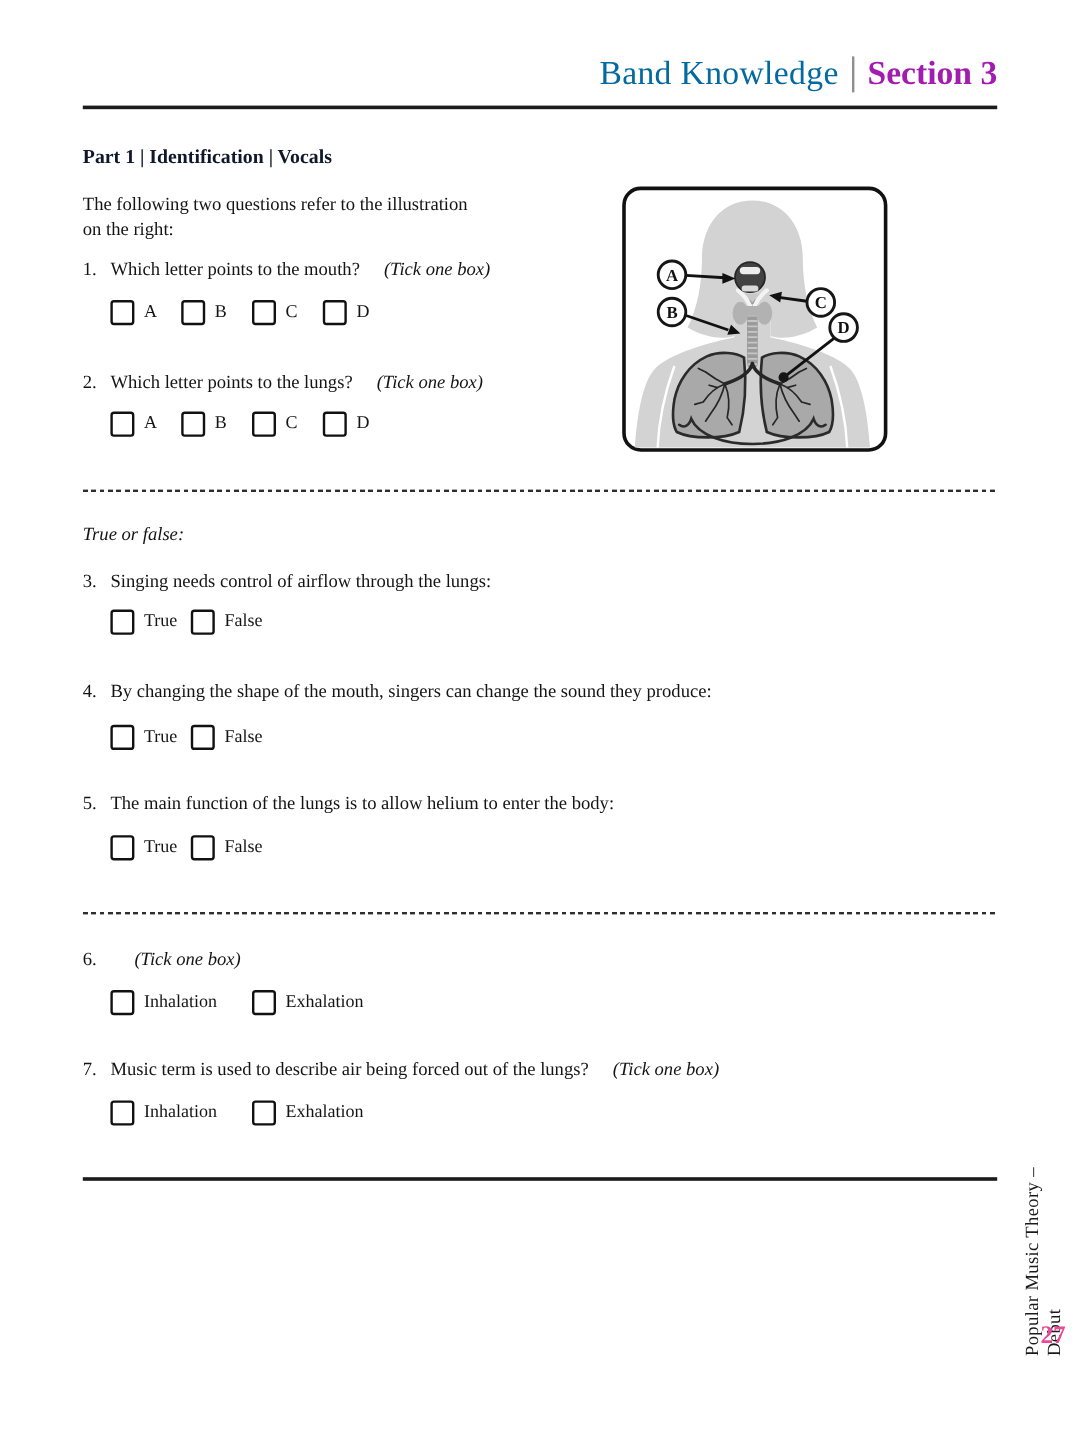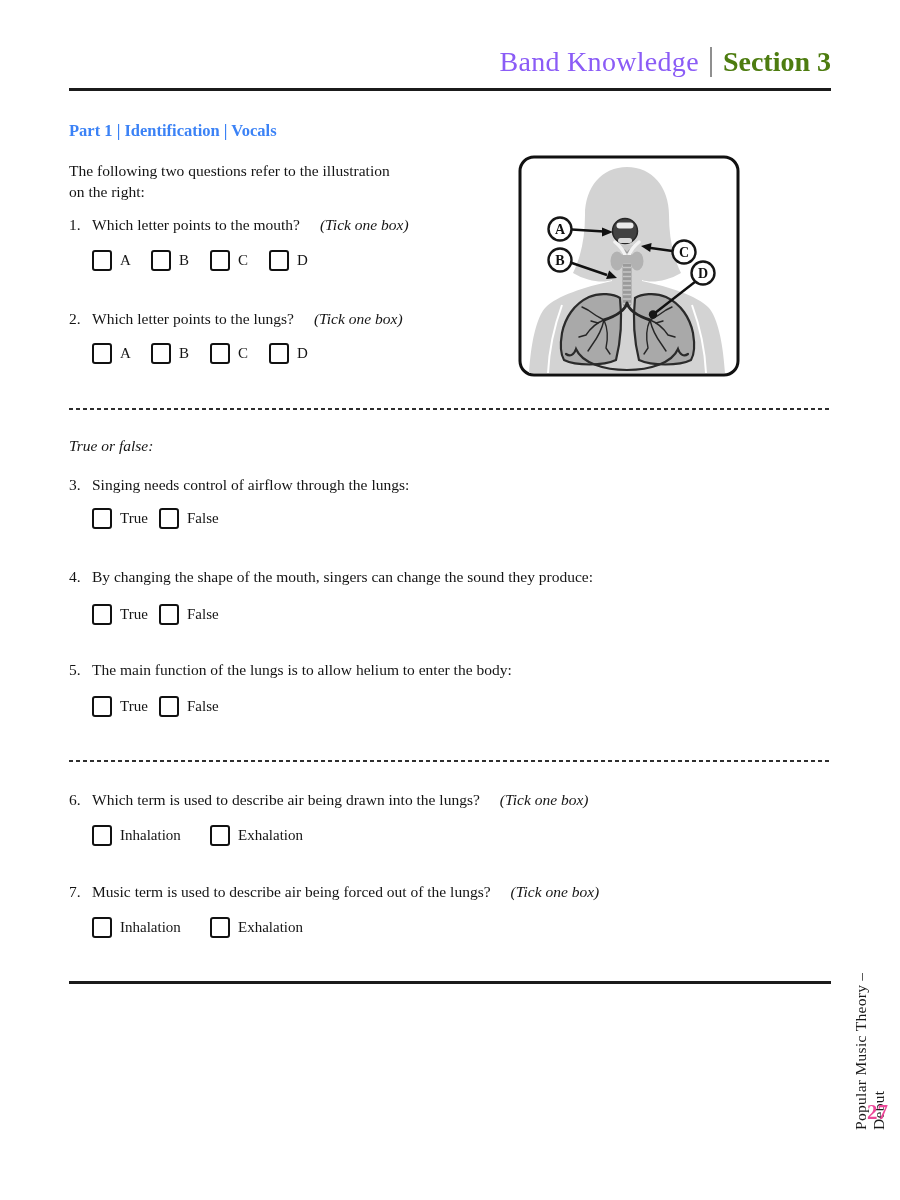--- a/index.html
+++ b/index.html
@@ -5,27 +5,27 @@
   html,body { margin:0; padding:0; background:#ffffff; }
   body {
     width:900px; height:1200px; position:relative; overflow:hidden;
     font-family:"Liberation Serif", serif; color:#141414;
   }
   .abs { position:absolute; }
 
   
   .header { left:69px; top:46px; width:762px; text-align:right; }
   .header-inner { display:inline-flex; align-items:center; gap:11px; }
-  .h-gray { font-size:28px; color:#8b5cf6; letter-spacing:.3px; }
+  .h-gray { font-size:28px; color:#0369a1; letter-spacing:.3px; }
   .h-sep  { width:2px; height:30px; background:#8f8f8f; display:inline-block; }
-  .h-black{ font-size:28px; font-weight:700; color:#4d7c0f; }
+  .h-black{ font-size:28px; font-weight:700; color:#a21caf; }
   .header-rule { left:69px; top:88px; width:762px; height:3px; background:#1b1b1b; }
 
   
-  .part-heading { left:69px; top:121px; font-size:16.5px; font-weight:700; color:#3b82f6; }
+  .part-heading { left:69px; top:121px; font-size:16.5px; font-weight:700; color:#0f172a; }
 
   
   .intro { left:69px; top:160px; font-size:15.5px; line-height:21px; }
 
   
   .q { left:69px; font-size:15.5px; white-space:nowrap; display:flex; }
   .qnum { display:inline-block; width:23px; flex:0 0 23px; }
   .qhint { font-style:italic; margin-left:20px; }
 
   
@@ -246,21 +246,20 @@
   <span class="opt">
       <span class="cb"></span>
       <span class="lbl">False</span>
     </span>
 </div>
 
 <div class="abs dashed" style="top:760px"></div>
 
 <div class="abs q" style="top:791px">
   <span class="qnum">6.</span>
-  <span class="qtext">Which term is used to describe air being drawn into the lungs?</span>
   <span class="qhint">(Tick one box)</span>
 </div>
 <div class="abs opts opts-ie" style="top:825px">
   <span class="opt opt-first">
       <span class="cb"></span>
       <span class="lbl">Inhalation</span>
     </span>
   <span class="opt">
       <span class="cb"></span>
       <span class="lbl">Exhalation</span>

